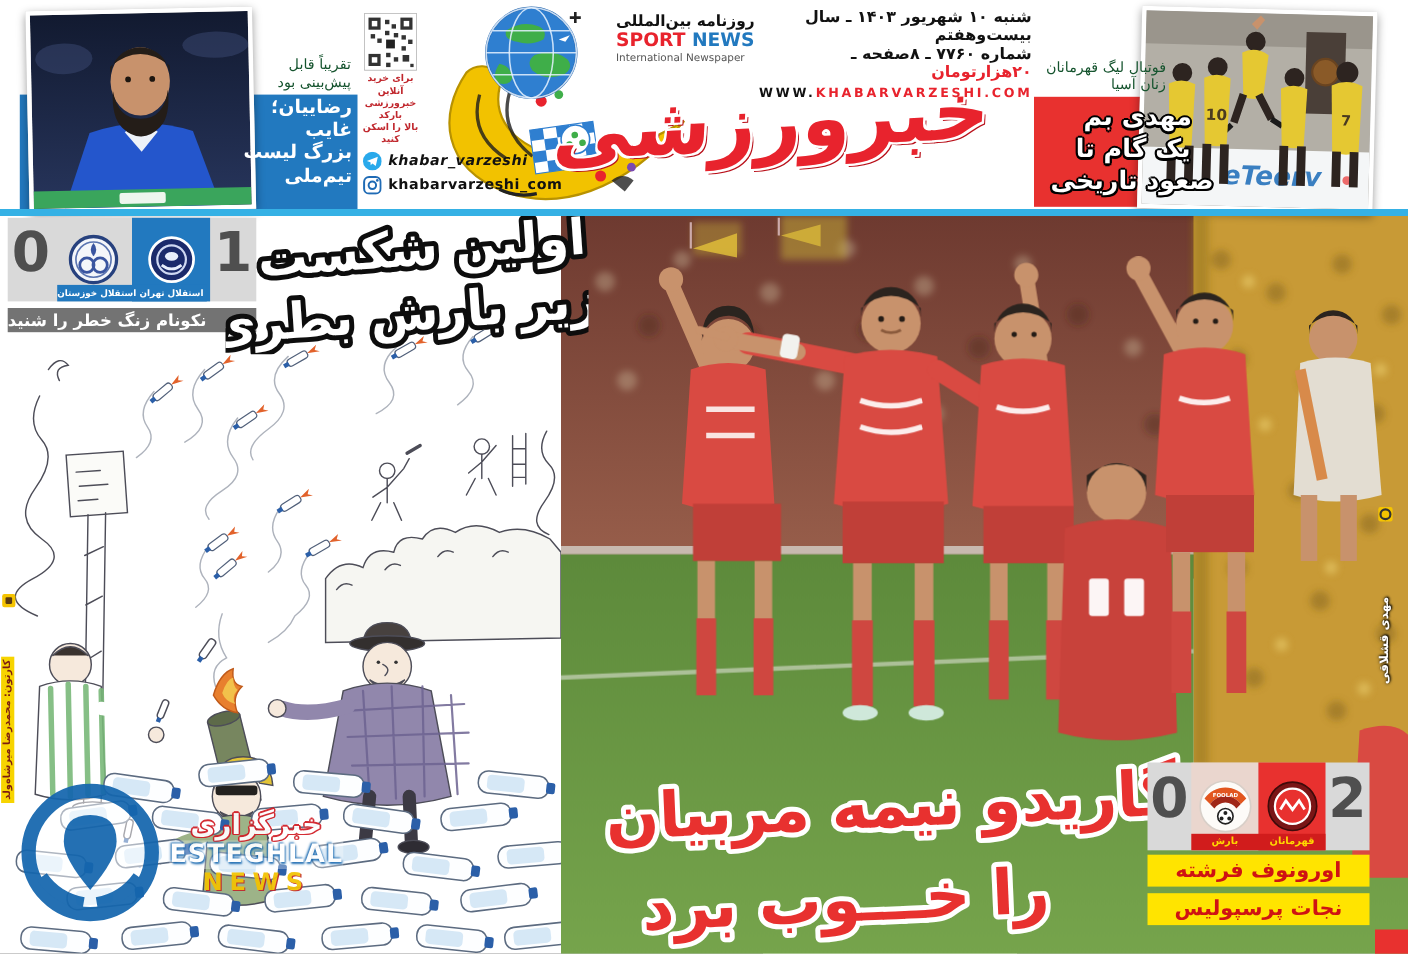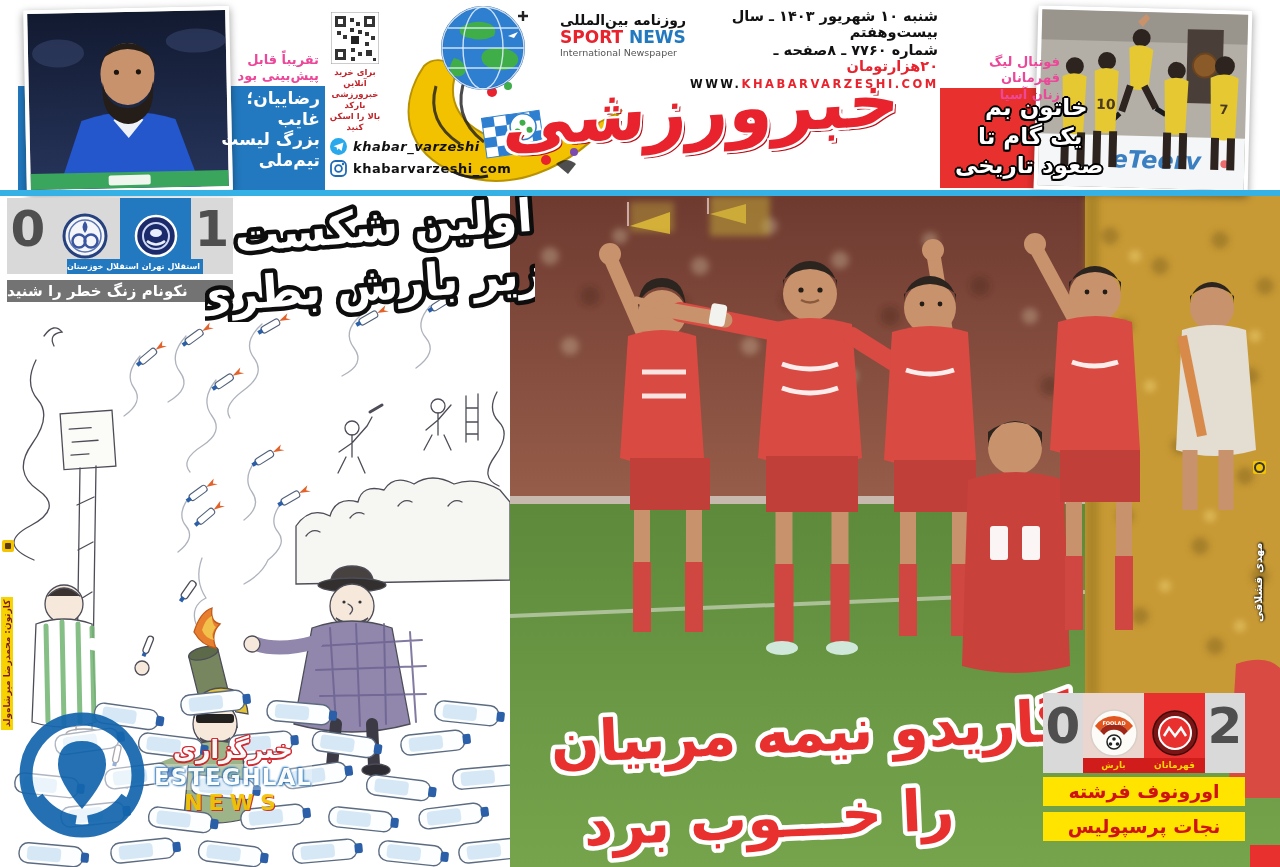--- a/index.html
+++ b/index.html
@@ -5,21 +5,21 @@
   html,body{margin:0;padding:0;background:#888;}
   .page{position:relative;width:1280px;height:867px;margin:0 auto;background:#fff;
         overflow:hidden;font-family:"DejaVu Sans",sans-serif;}
   .abs{position:absolute;}
   .rtl{direction:rtl;}
   .photo-card{border:4px solid #fff;box-shadow:0 3px 9px rgba(0,0,0,.4);background:#ccc;}
   .ol-k{text-shadow:-1.5px -1.5px 0 #000,1.5px -1.5px 0 #000,-1.5px 1.5px 0 #000,
         1.5px 1.5px 0 #000,-2px 0 0 #000,2px 0 0 #000,0 -2px 0 #000,0 2px 0 #000;}
   .ol-red{text-shadow:-1px -1px 0 #d11e26,1px -1px 0 #d11e26,-1px 1px 0 #d11e26,
         1px 1px 0 #d11e26,-1.5px 0 0 #d11e26,1.5px 0 0 #d11e26,0 -1.5px 0 #d11e26,0 1.5px 0 #d11e26;}
-  .kicker{font-weight:bold;font-size:13px;color:#ec4899;line-height:1.25;text-align:right;}
+  .kicker{font-weight:normal;font-size:13px;color:#14532d;line-height:1.25;text-align:right;}
   .banner-head{font-weight:900;color:#fff;line-height:1.22;text-align:right;}
   .score-box{background:#d9d9d9;display:flex;align-items:stretch;}
   .score-digit{font-weight:900;font-size:50px;color:#4f4f4f;line-height:58px;
                flex:0 0 42px;text-align:center;}
   .logo-cell{flex:1;display:flex;align-items:center;justify-content:center;}
   .vtext{position:absolute;transform-origin:left top;transform:rotate(-90deg);
          white-space:nowrap;}
   .ybar{background:#ffe400;color:#cf1313;font-weight:900;font-size:19px;
         text-align:center;line-height:29px;}
   .handle{font-weight:bold;font-size:13px;color:#111;letter-spacing:.5px;}
@@ -229,21 +229,21 @@
         <g>
             <circle cx="184" cy="52" r="10" fill="#2d2420"></circle>
             <path d="M170 64 q14 -7 28 0 l-2 60 q-12 5 -24 0z" fill="#e5c832"></path>
             <text x="184" y="100" font-size="13" font-weight="bold" fill="#4a3a20" text-anchor="middle">7</text>
             <path d="M176 124 v32 M192 124 v32" stroke="#2d2420" stroke-width="8"></path>
           </g>
       </g>
     </svg>
   </div>
 
-  <div class="abs banner-head rtl ol-k" style="left:985px;top:93px;font-size:23px;white-space:nowrap;z-index:4;">خاتون بم</div>
+  <div class="abs banner-head rtl ol-k" style="left:985px;top:93px;font-size:23px;white-space:nowrap;z-index:4;">مهدی بم</div>
   <div class="abs banner-head rtl ol-k" style="left:978px;top:122px;font-size:23px;white-space:nowrap;z-index:4;">یک گام تا</div>
   <div class="abs banner-head rtl ol-k" style="left:955px;top:151px;font-size:23px;white-space:nowrap;z-index:4;">صعود تاریخی</div>
 
   <div class="abs" style="left:0;top:190px;width:1280px;height:6px;background:#35b1e5;z-index:5;"></div>
 
   <svg class="abs" style="left:510px;top:196px;" width="770" height="671" viewBox="0 0 770 671">
     <defs>
       <linearGradient id="stands" x1="0" y1="0" x2="0" y2="1">
         <stop offset="0" stop-color="#6e3a30"></stop>
           <stop offset="1" stop-color="#9a604c"></stop>
@@ -437,21 +437,21 @@
     </div>
     <div class="logo-cell" style="background:#2279bf;">
       <svg width="46" height="46" viewBox="0 0 46 46">
         <circle cx="23" cy="23" r="20" fill="#1b2a6b" stroke="#fff" stroke-width="2.5"></circle>
         <circle cx="23" cy="23" r="13" fill="none" stroke="#cfd8f2" stroke-width="2"></circle>
         <ellipse cx="23" cy="20" rx="6" ry="4" fill="#e8eefc"></ellipse>
         <path d="M14 28 q9 7 18 0" stroke="#e8eefc" stroke-width="2.5" fill="none"></path>
       </svg>
     </div>
     <div class="score-digit" style="margin-top:2px;">1</div>
-    <div class="abs" style="left:60px;bottom:0;width:136px;height:15px;background:#2279bf;display:flex;margin-top:39px;">
+    <div class="abs" style="left:45px;bottom:0;width:136px;height:15px;background:#2279bf;display:flex;margin-top:39px;">
       <div class="rtl" style="flex:1;color:#fff;font-size:8px;font-weight:bold;text-align:center;line-height:15px;white-space:nowrap;">استقلال خوزستان</div>
       <div class="rtl" style="flex:1;color:#fff;font-size:8px;font-weight:bold;text-align:center;line-height:15px;white-space:nowrap;">استقلال تهران</div>
     </div>
   </div>
 
   <div class="abs sub-navy rtl" style="left:7px;top:280px;width:226px;height:22px;z-index:4;">نکونام زنگ خطر را شنید</div>
 
   <svg class="abs" style="left:205px;top:190px;z-index:4;" width="330" height="132" viewBox="0 0 330 132">
     <g transform="rotate(-4 165 60)" font-family="DejaVu Sans, sans-serif" font-weight="bold" fill="#fff" stroke="#0d0d0d" stroke-width="9" stroke-linejoin="round" paint-order="stroke" text-anchor="middle">
       <text x="180" y="52" font-size="45" direction="rtl">اولین شکست</text>

